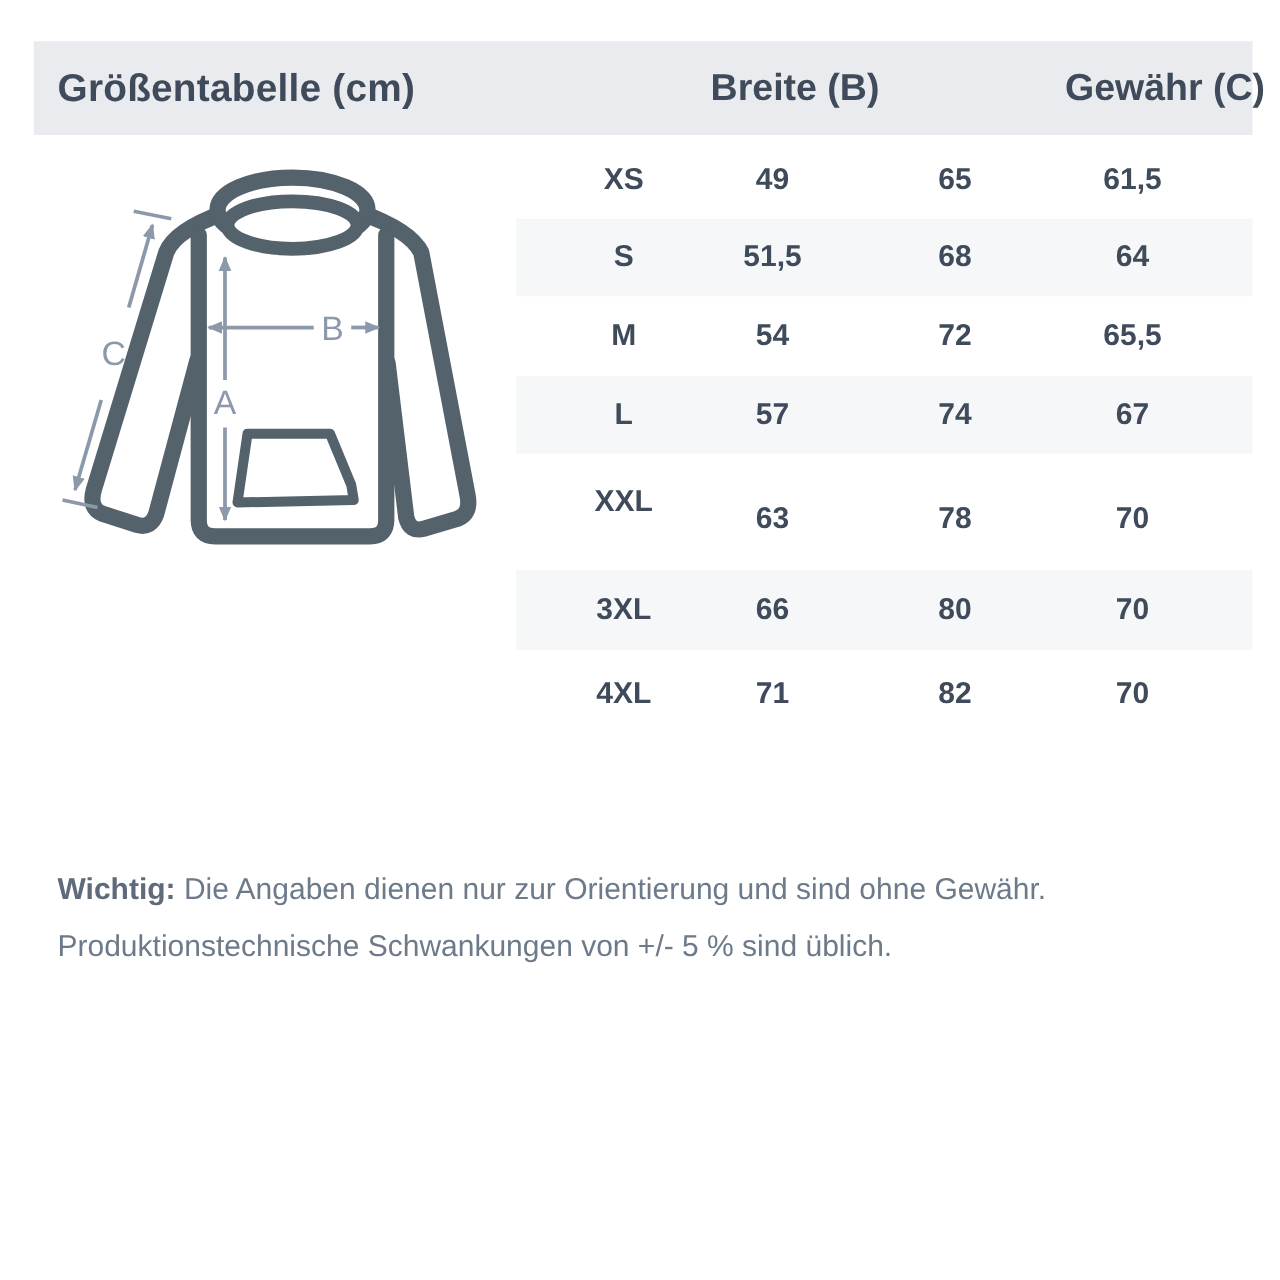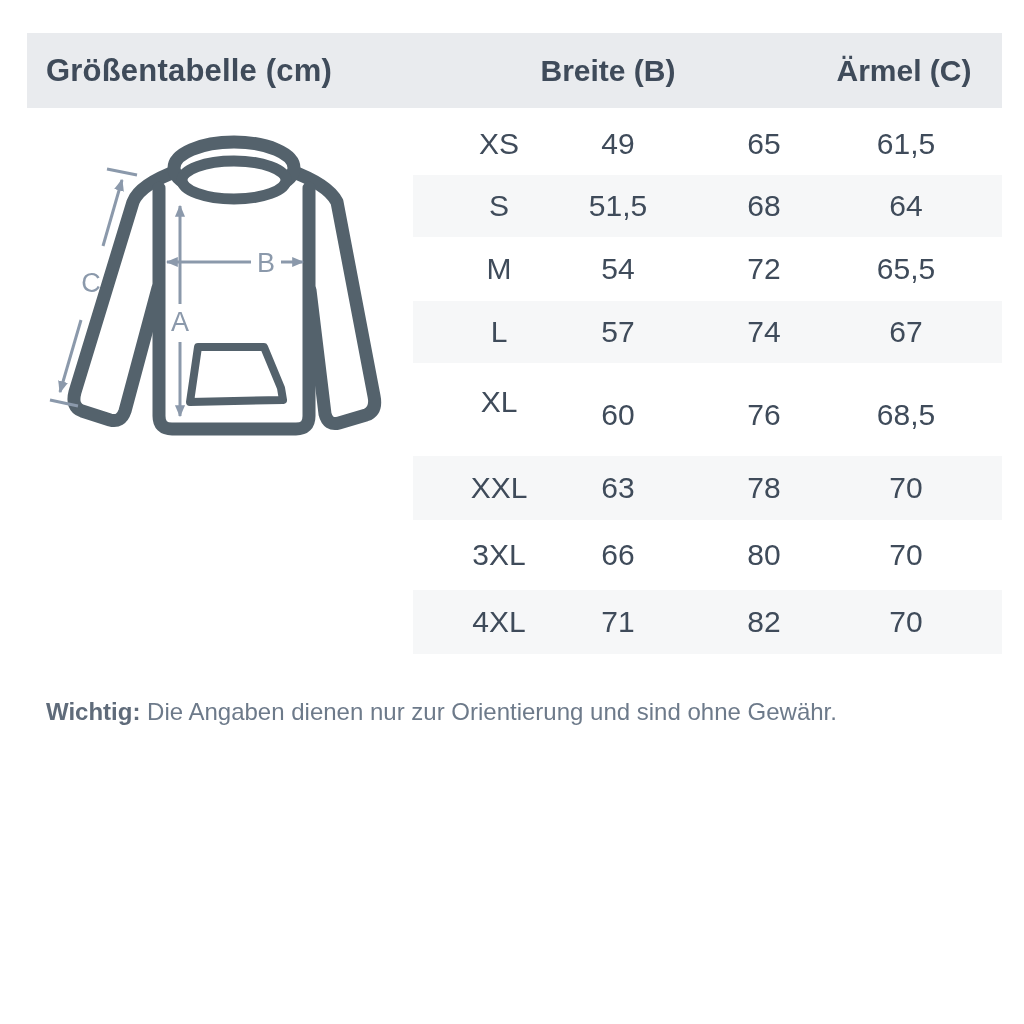--- a/index.html
+++ b/index.html
@@ -26,40 +26,41 @@
   }
   .band .title{
     position:absolute;left:19px;top:50%;transform:translateY(-50%);
     font-size:31px;font-weight:bold;color:var(--text-dark,#3f4b5a);
     white-space:nowrap;letter-spacing:0.2px;
   }
   .band .col-head{
     position:absolute;top:50%;transform:translate(-50%,-50%);
     font-size:30px;font-weight:bold;color:var(--text-dark,#3f4b5a);
     white-space:nowrap;
+    margin-left:28px;
   }
   .band .col-head.h0{left:581px;}
   .band .col-head.h1{left:731px;}
   .band .col-head.h2{left:877px;}
 
   
   .size-table{position:absolute;left:413px;top:113px;width:589px;}
   .trow{position:relative;width:100%;}
   .trow:nth-child(even){background:var(--stripe-bg,#f6f7f8);}
   .trow:nth-child(1){height:62px;}
   .trow:nth-child(2){height:62px;}
   .trow:nth-child(3){height:64px;}
   .trow:nth-child(4){height:62px;}
   .trow:nth-child(5){height:93px;}
   .trow:nth-child(6){height:64px;}
   .trow:nth-child(7){height:70px;}
   .trow:nth-child(8){height:64px;}
   .cell{
     position:absolute;top:50%;transform:translate(-50%,-50%);
-    font-size:30px;color:var(--text-dark,#3f4b5a);white-space:nowrap;
+    font-size:24px;color:var(--text-dark,#3f4b5a);white-space:nowrap;font-weight:bold;
   }
   .cell.c0{left:86px;}
   .cell.c1{left:205px;}
   .cell.c2{left:351px;}
   .cell.c3{left:493px;}
   
   .trow:nth-child(5) .cell.c0{top:calc(50% - 8px);}
   .trow:nth-child(5) .cell.c1,
   .trow:nth-child(5) .cell.c2,
   .trow:nth-child(5) .cell.c3{top:calc(50% + 5px);}
@@ -92,21 +93,21 @@
   .note b{color:var(--note-label,#5f6b7a);font-weight:bold;}
 </style>
 </head>
 <body>
 
 <div id="screen">
 
   <div class="band">
     <span class="title">Größentabelle (cm)</span>
     <span class="col-head h0">Breite (B)</span>
-    <span class="col-head h2">Ärmel (C)</span>
+    <span class="col-head h2">Gewähr (C)</span>
   </div>
 
   <svg class="diagram" viewBox="0 0 380 330" aria-hidden="true">
     <defs>
       <marker id="arr" viewBox="0 0 10 10" refX="9" refY="5" markerWidth="4" markerHeight="4" orient="auto-start-reverse">
         <path id="arrhead" d="M 0 0.8 L 10 5 L 0 9.2 z"></path>
       </marker>
     </defs>
 
     <g>
@@ -158,26 +159,20 @@
         <span class="cell c2">72</span>
         <span class="cell c3">65,5</span>
       </div>
       <div class="trow">
         <span class="cell c0">L</span>
         <span class="cell c1">57</span>
         <span class="cell c2">74</span>
         <span class="cell c3">67</span>
       </div>
       <div class="trow">
-        <span class="cell c0">XL</span>
-        <span class="cell c1">60</span>
-        <span class="cell c2">76</span>
-        <span class="cell c3">68,5</span>
-      </div>
-      <div class="trow">
         <span class="cell c0">XXL</span>
         <span class="cell c1">63</span>
         <span class="cell c2">78</span>
         <span class="cell c3">70</span>
       </div>
       <div class="trow">
         <span class="cell c0">3XL</span>
         <span class="cell c1">66</span>
         <span class="cell c2">80</span>
         <span class="cell c3">70</span>
@@ -186,15 +181,16 @@
         <span class="cell c0">4XL</span>
         <span class="cell c1">71</span>
         <span class="cell c2">82</span>
         <span class="cell c3">70</span>
       </div>
     </div>
 
   <p class="note">
     <b>Wichtig:</b>
     <span>Die Angaben dienen nur zur Orientierung und sind ohne Gewähr.</span><br>
+    <span>Produktionstechnische Schwankungen von +/- 5 % sind üblich.</span>
   </p>
 
 </div>
 
 </body></html>

